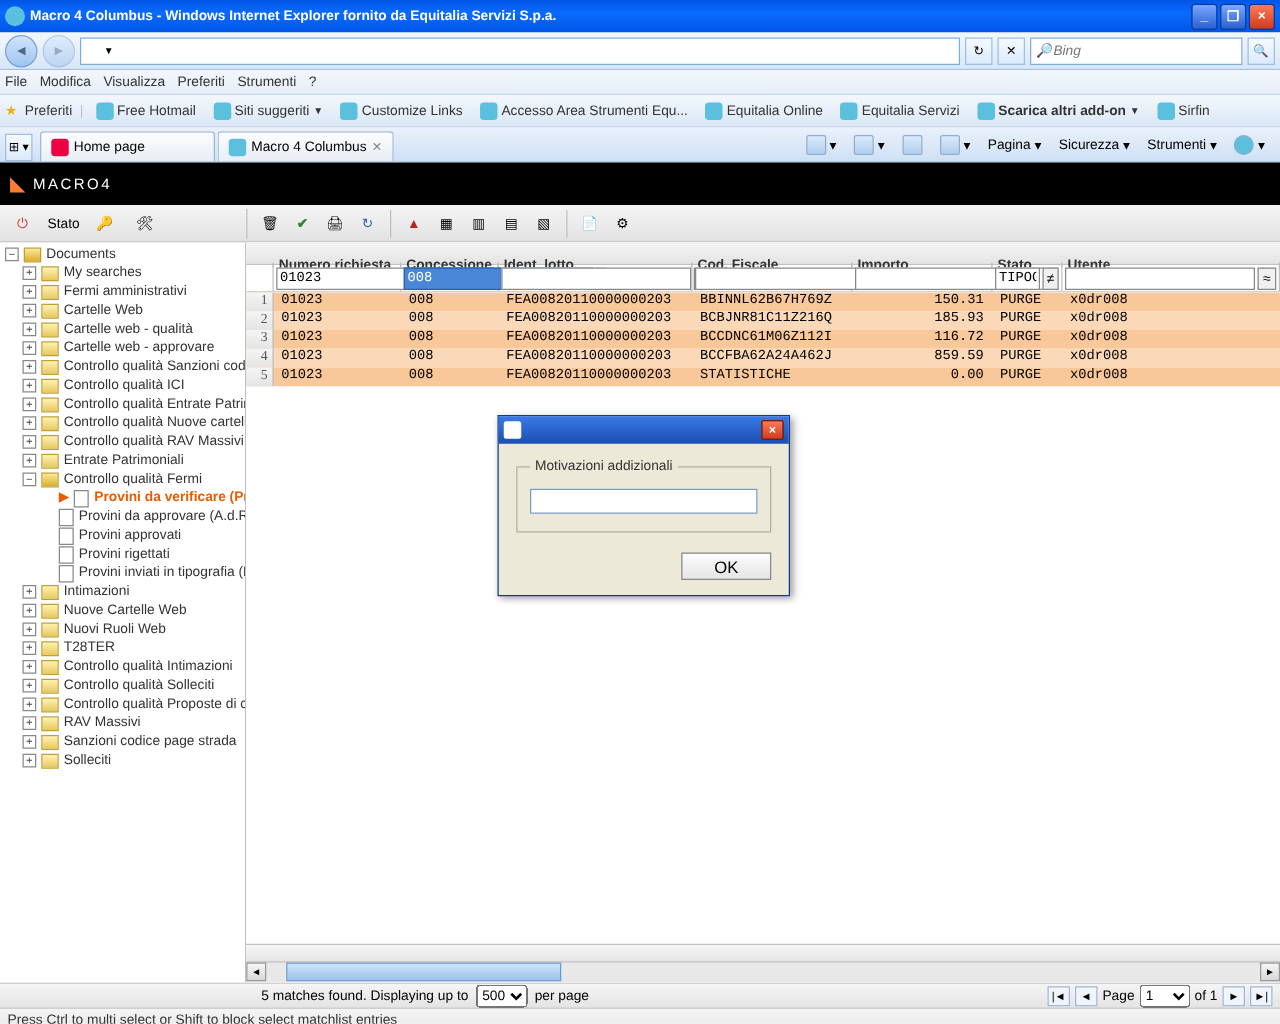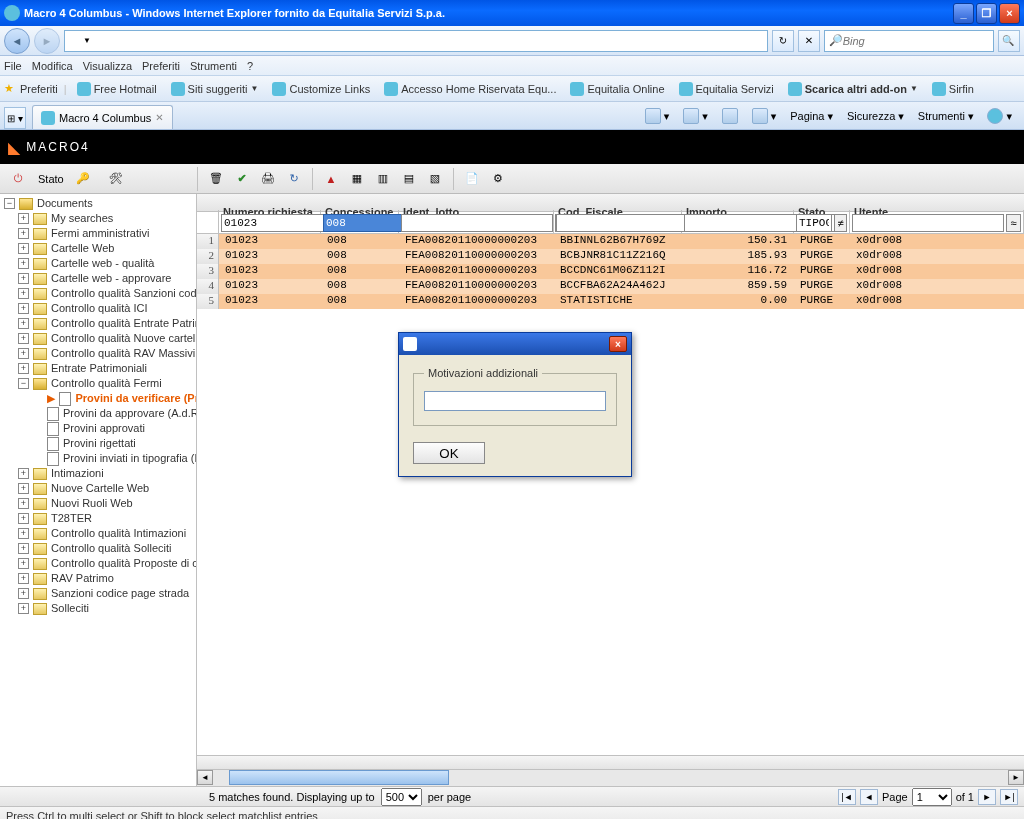--- a/index.html
+++ b/index.html
@@ -99,21 +99,21 @@
 
 
 .dialog{position:absolute; left:398px; top:332px; width:234px; background:#ece9d8; border:1px solid #0a3b9a; box-shadow:2px 2px 6px rgba(0,0,0,0.4);}
 .dtitle{height:22px; background:linear-gradient(#3b78e7,#1b4fb0); color:#fff; font-weight:bold; display:flex; align-items:center; padding:0 4px; font-size:11px;}
 .dtitle .dico{width:14px; height:14px; background:#fff; border-radius:2px; margin-right:4px; display:inline-block;}
 .dtitle .dx{margin-left:auto; width:18px; height:16px; background:linear-gradient(#ff7a5a,#d03a1a); border:1px solid #7a1a00; color:#fff; display:flex; align-items:center; justify-content:center; font-size:10px; border-radius:2px;}
 .dbody{padding:12px 14px;}
 .fieldset{border:1px solid #b0b0a0; padding:12px 10px 14px 10px;}
 .fieldset legend{padding:0 4px; color:#333;}
 .fieldset input{width:100%; height:20px; border:1px solid #7a9ac0; background:#fff;}
-.dbtns{display:flex; justify-content:flex-start; padding:4px 14px 12px 14px;}
+.dbtns{display:flex; justify-content:flex-end; padding:4px 14px 12px 14px;}
 .dbtns button{width:72px; height:22px; background:linear-gradient(#fdfdfd,#e4e4e4); border:1px solid #888;}
 </style>
 </head>
 <body>
 
 <div class="titlebar">
   <span class="ie-icon"></span>
   <span>Macro 4 Columbus - Windows Internet Explorer fornito da Equitalia Servizi S.p.a.</span>
   <div class="winbtns">
     <div class="winbtn">_</div>
@@ -159,21 +159,21 @@
       <span class="ico"></span>
       <span>Siti suggeriti</span>
       <span class="drop">▼</span>
     </span>
   <span class="favlink">
       <span class="ico"></span>
       <span>Customize Links</span>
     </span>
   <span class="favlink">
       <span class="ico"></span>
-      <span>Accesso Home Riservata Equ...</span>
+      <span>Accesso Area Strumenti Equ...</span>
     </span>
   <span class="favlink">
       <span class="ico"></span>
       <span>Equitalia Online</span>
     </span>
   <span class="favlink">
       <span class="ico"></span>
       <span>Equitalia Servizi</span>
     </span>
   <span class="favlink bold">
@@ -183,20 +183,24 @@
     </span>
   <span class="favlink">
       <span class="ico"></span>
       <span>Sirfin</span>
     </span>
 </div>
 
 <div class="tabbar">
   <div class="smbtn" style="margin-right:6px">⊞ ▾</div>
   <div class="tabs">
+    <div class="tab">
+        <span class="ico" style="background:#e04"></span>
+        <span>Home page</span>
+      </div>
     <div class="tab">
         <span class="ico"></span>
         <span>Macro 4 Columbus</span>
         <span class="x">✕</span>
       </div>
   </div>
   <div class="cmdbar">
     <div class="cmdbtn"><span class="cmdico"></span>▾</div>
     <div class="cmdbtn"><span class="cmdico"></span>▾</div>
     <div class="cmdbtn">
@@ -421,21 +425,21 @@
               <div class="twrap">
                 <span class="exp">+</span>
                 <span class="fold"></span>
                 <span>Controllo qualità Proposte di cor</span>
               </div>
             </li>
           <li>
               <div class="twrap">
                 <span class="exp">+</span>
                 <span class="fold"></span>
-                <span>RAV Patrimo</span>
+                <span>RAV Massivi</span>
               </div>
             </li>
           <li>
               <div class="twrap">
                 <span class="exp">+</span>
                 <span class="fold"></span>
                 <span>Sanzioni codice page strada</span>
               </div>
             </li>
           <li>

